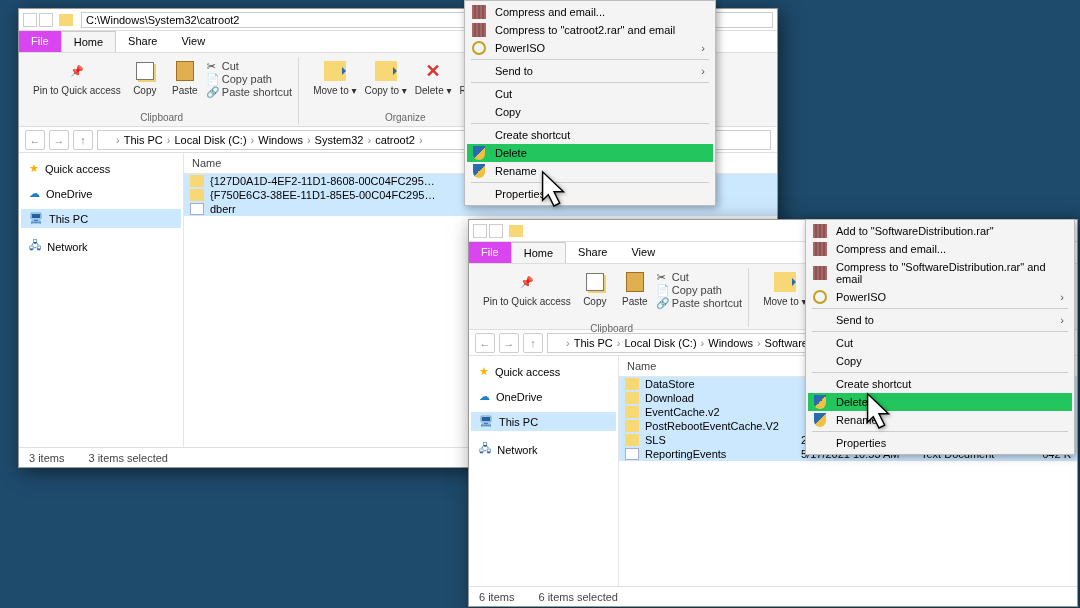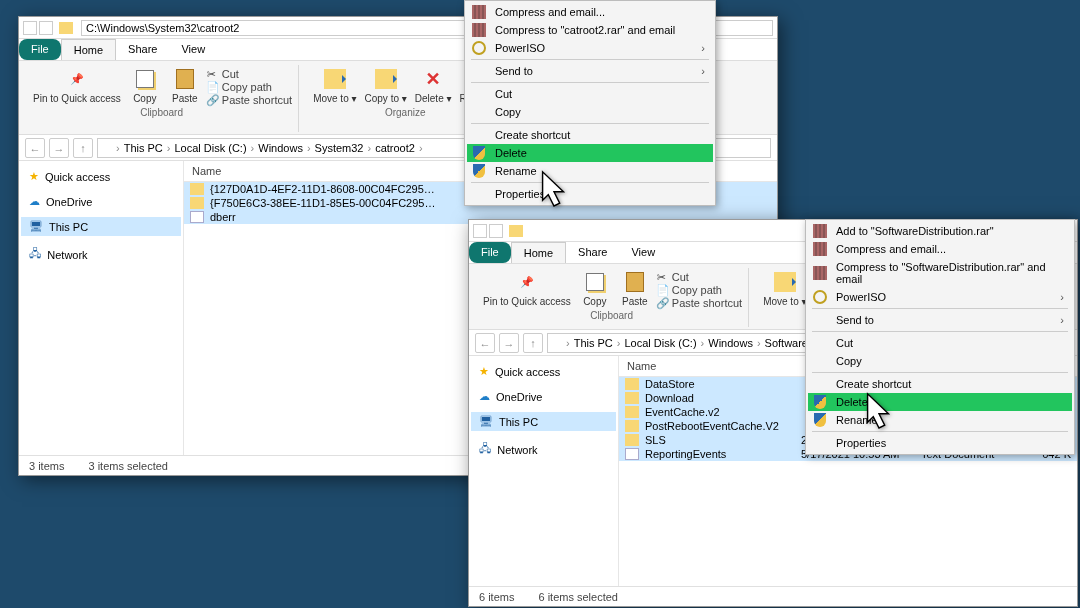--- a/index.html
+++ b/index.html
@@ -4,32 +4,32 @@
 <style>
   * { box-sizing: border-box; margin: 0; padding: 0; font-family: "Segoe UI", Tahoma, sans-serif; font-size: 11px; }
   body { background: #1e4a6b; width: 1080px; height: 608px; position: relative; overflow: hidden; }
   .window { position: absolute; background: #fff; border: 1px solid #999; box-shadow: 4px 4px 18px rgba(0,0,0,.5); }
   .titlebar { height: 22px; background: #fff; display: flex; align-items: center; padding: 0 4px; border-bottom: 1px solid #ddd; }
   .titlebar .navbtn { width: 14px; height: 14px; border: 1px solid #ccc; margin-right: 2px; }
   .titlebar .folder-ico { width: 14px; height: 12px; background: #f8d775; margin: 0 4px; }
   .titlebar input { flex: 1; border: 1px solid #ccc; height: 16px; padding: 0 4px; margin-left: 4px; font-size: 11px; }
   .tabs { display: flex; background: #fff; border-bottom: 1px solid #ddd; height: 22px; }
   .tab { padding: 4px 12px; cursor: default; }
-  .tab.file { background: #0f766e; color: #fff; border-radius: 8px; }
+  .tab.file { background: #d946ef; color: #fff; }
   .tab.active { background: #f5f5f5; border: 1px solid #ccc; border-bottom: none; }
   .ribbon { background: #f5f5f5; border-bottom: 1px solid #ddd; padding: 4px 6px 2px; display: flex; gap: 6px; }
   .rgroup { border-right: 1px solid #d8d8d8; padding: 0 6px; display: flex; flex-direction: column; align-items: center; }
   .rbtns { display: flex; align-items: flex-end; gap: 4px; }
   .rbtn { display: flex; flex-direction: column; align-items: center; padding: 2px; min-width: 36px; }
   .rbtn .ico { width: 24px; height: 24px; display: flex; align-items: center; justify-content: center; }
   .rbtn .lbl { font-size: 10px; line-height: 11px; text-align: center; margin-top: 2px; color: #333; }
   .rmini { display: flex; flex-direction: column; gap: 1px; }
   .rmini-row { display: flex; align-items: center; gap: 3px; font-size: 10px; color: #444; }
   .rmini-row .mi { width: 12px; height: 12px; }
-  .rgroup-lbl { font-size: 10px; color: #666; text-align: center; margin-top: 1px; }
+  .rgroup-lbl { font-size: 10px; color: #666; text-align: center; margin-top: 14px; }
   .breadcrumb { height: 26px; background: #fff; border-bottom: 1px solid #e0e0e0; display: flex; align-items: center; padding: 0 6px; gap: 4px; }
   .breadcrumb .navarr { width: 20px; height: 20px; border: 1px solid #ccc; border-radius: 2px; display:flex;align-items:center;justify-content:center;color:#888; }
   .breadcrumb .path { flex: 1; border: 1px solid #ccc; height: 20px; display: flex; align-items: center; padding: 0 4px; gap: 2px; }
   .breadcrumb .seg { padding: 0 2px; }
   .breadcrumb .sep { color: #888; }
   .body { display: flex; height: calc(100% - 22px - 22px - 74px - 26px - 20px); }
   .nav { width: 165px; border-right: 1px solid #e6e6e6; padding: 6px 2px; }
   .nav-item { display: flex; align-items: center; gap: 6px; padding: 3px 8px; }
   .nav-item.sel { background: #cce8ff; }
   .files { flex: 1; overflow: auto; }
@@ -64,21 +64,21 @@
   .cursor { position: absolute; width: 38px; height: 46px; z-index: 100; pointer-events: none; }
   .cursor svg { filter: drop-shadow(1px 1px 2px rgba(0,0,0,.4)); }
   .star { color:#f5b301; }
   .cloud { color:#1e7ec8; }
   .pc { color:#2060a0; }
   .net { color:#2060a0; }
 </style>
 </head>
 <body>
 
-<div class="window" style="left:18px; top:16px; width:760px; height:460px;">
+<div class="window" style="left:18px; top:8px; width:760px; height:460px;">
   <div class="titlebar">
     <div class="navbtn"></div>
     <div class="navbtn"></div>
     <div class="folder-ico"></div>
     <input value="C:\Windows\System32\catroot2" style="">
   </div>
   <div class="tabs">
     <div class="tab file">File</div>
     <div class="tab active">Home</div>
     <div class="tab">Share</div>

